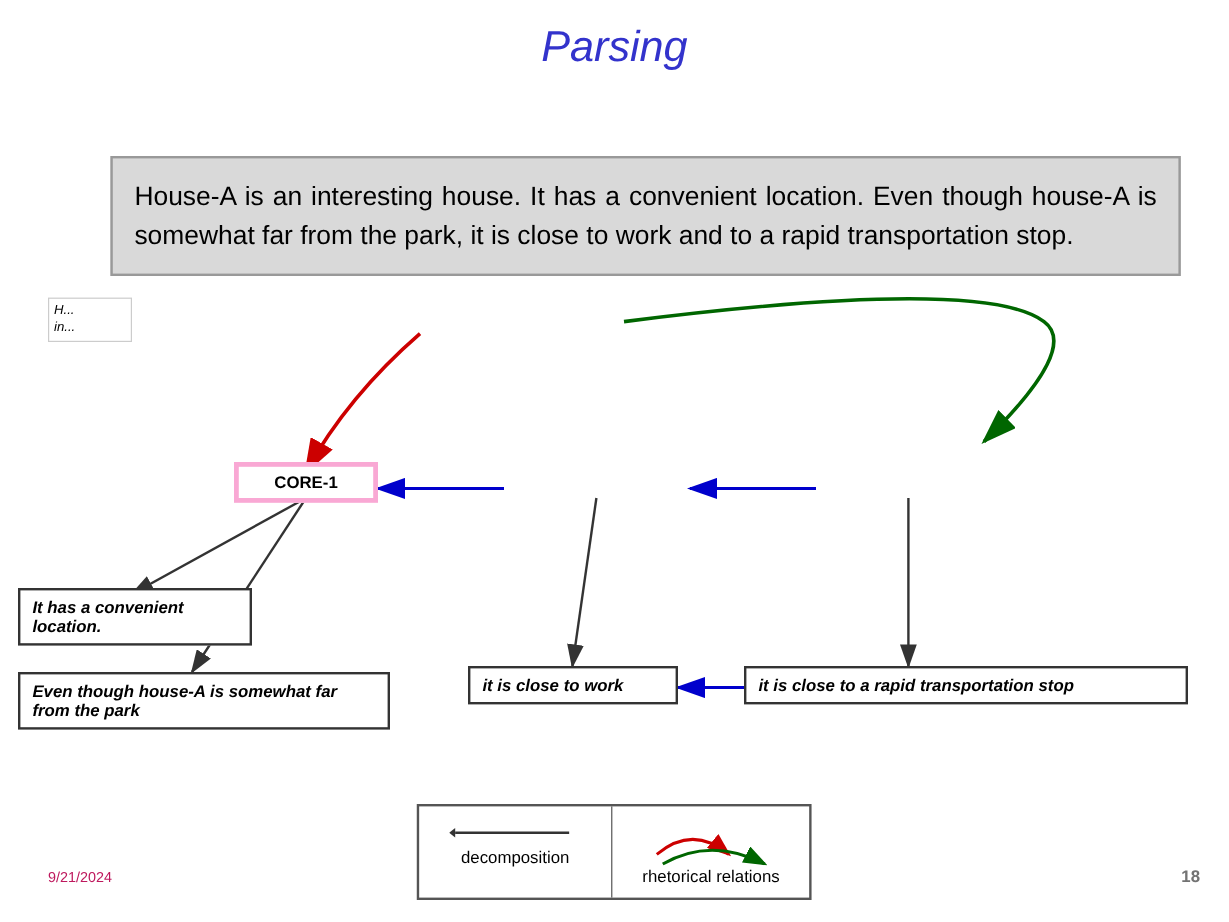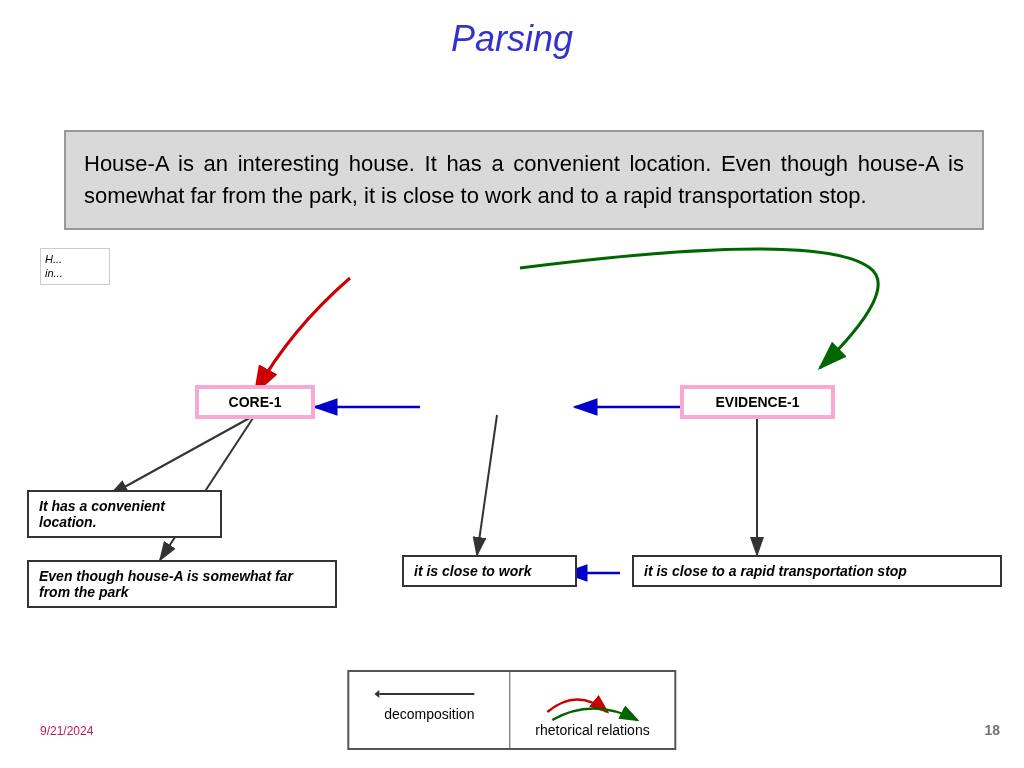--- a/index.html
+++ b/index.html
@@ -18,21 +18,21 @@
       font-family: 'Comic Sans MS', cursive, sans-serif;
       color: #3333cc;
       font-style: italic;
       padding-top: 18px;
       padding-bottom: 10px;
     }
 
     .main-text-box {
       position: absolute;
       top: 130px;
-      left: 64px;
+      left: 92px;
       right: 40px;
       background: #d9d9d9;
       border: 2px solid #999;
       padding: 16px 18px;
       font-size: 22px;
       font-family: Arial, sans-serif;
       text-align: justify;
       line-height: 1.45;
       z-index: 2;
     }
@@ -93,21 +93,20 @@
     
     .leaf-box {
       position: absolute;
       border: 2px solid #333;
       background: white;
       font-size: 14px;
       font-style: italic;
       font-weight: bold;
       padding: 6px 10px;
       z-index: 5;
-      margin-left: 12px;
     }
 
     .leaf-convenient {
       top: 130px;
       left: 15px;
       width: 195px;
     }
 
     .leaf-farpark {
       top: 200px;
@@ -222,21 +221,20 @@
       <polygon points="0 0, 10 3.5, 0 7" fill="#cc0000"></polygon>
     </marker>
     <marker id="arrowGreen" markerWidth="10" markerHeight="7" refX="9" refY="3.5" orient="auto">
       <polygon points="0 0, 10 3.5, 0 7" fill="#006600"></polygon>
     </marker>
   </defs>
 </svg>
 
 <div class="diagram">
   <div class="rst-box core-box">CORE-1</div>
-  <div class="rst-box evidence-box">EVIDENCE-1</div>
 
   <div class="leaf-box leaf-convenient">It has a convenient location.</div>
   <div class="leaf-box leaf-farpark">Even though house-A is somewhat far from the park</div>
   <div class="leaf-box leaf-closework">it is close to work</div>
   <div class="leaf-box leaf-rapid">it is close to a rapid transportation stop</div>
 </div>
 
 <div class="legend">
   <div class="legend-item">
     <svg width="110" height="24">

